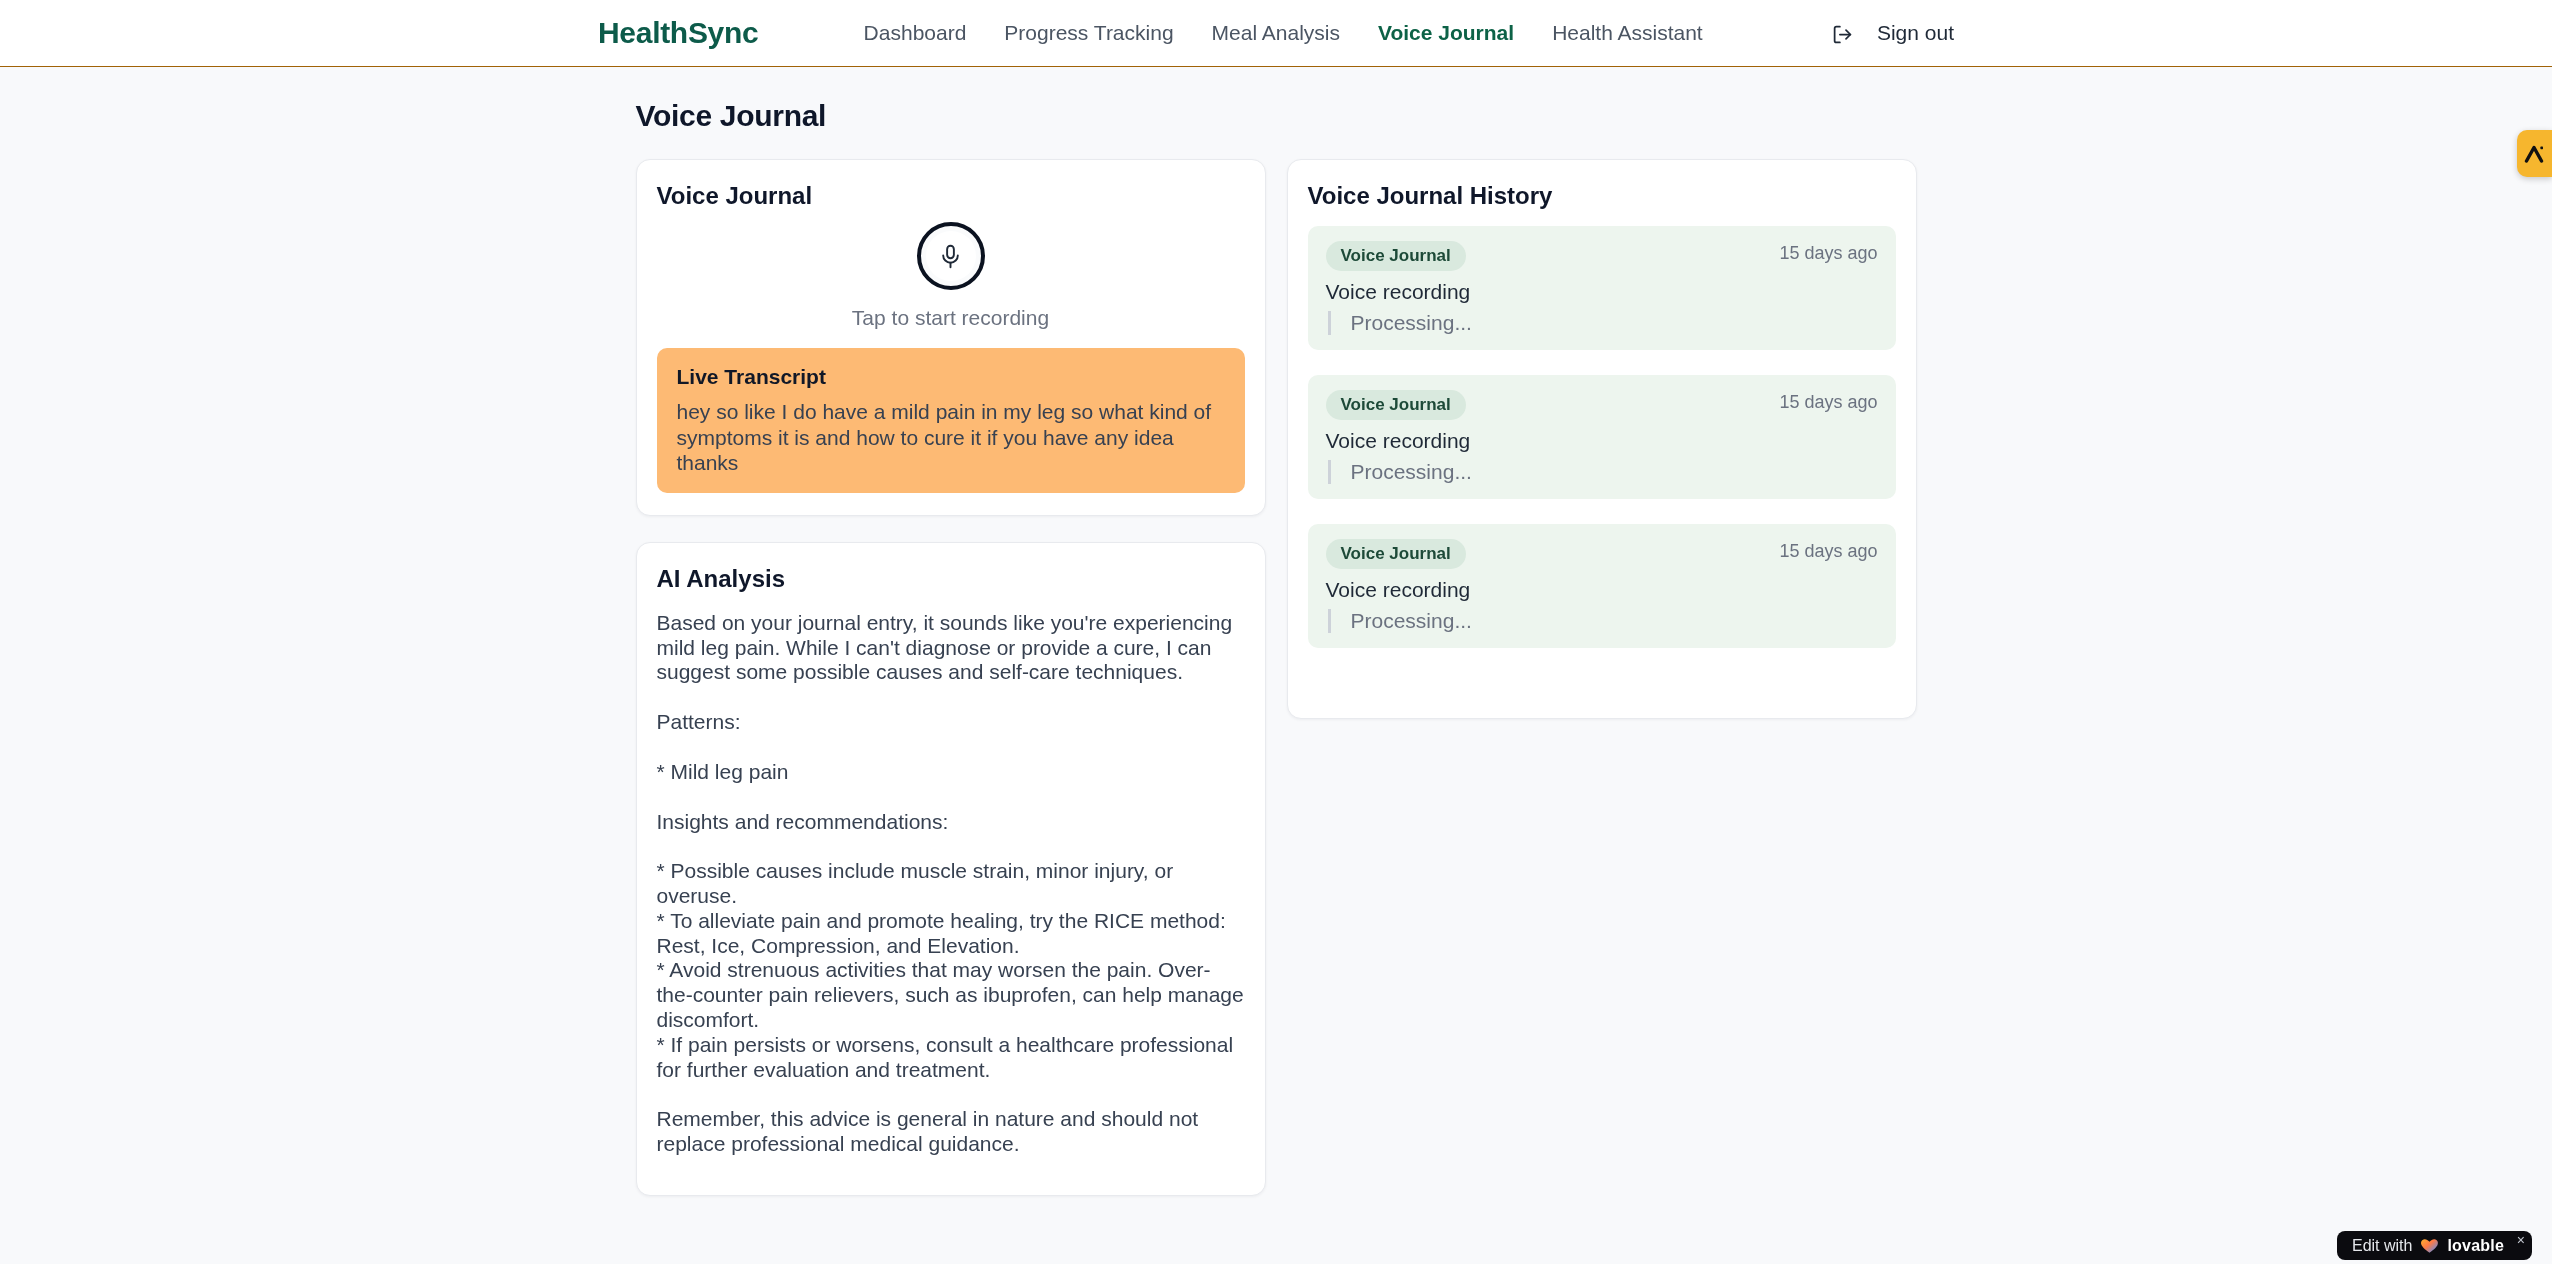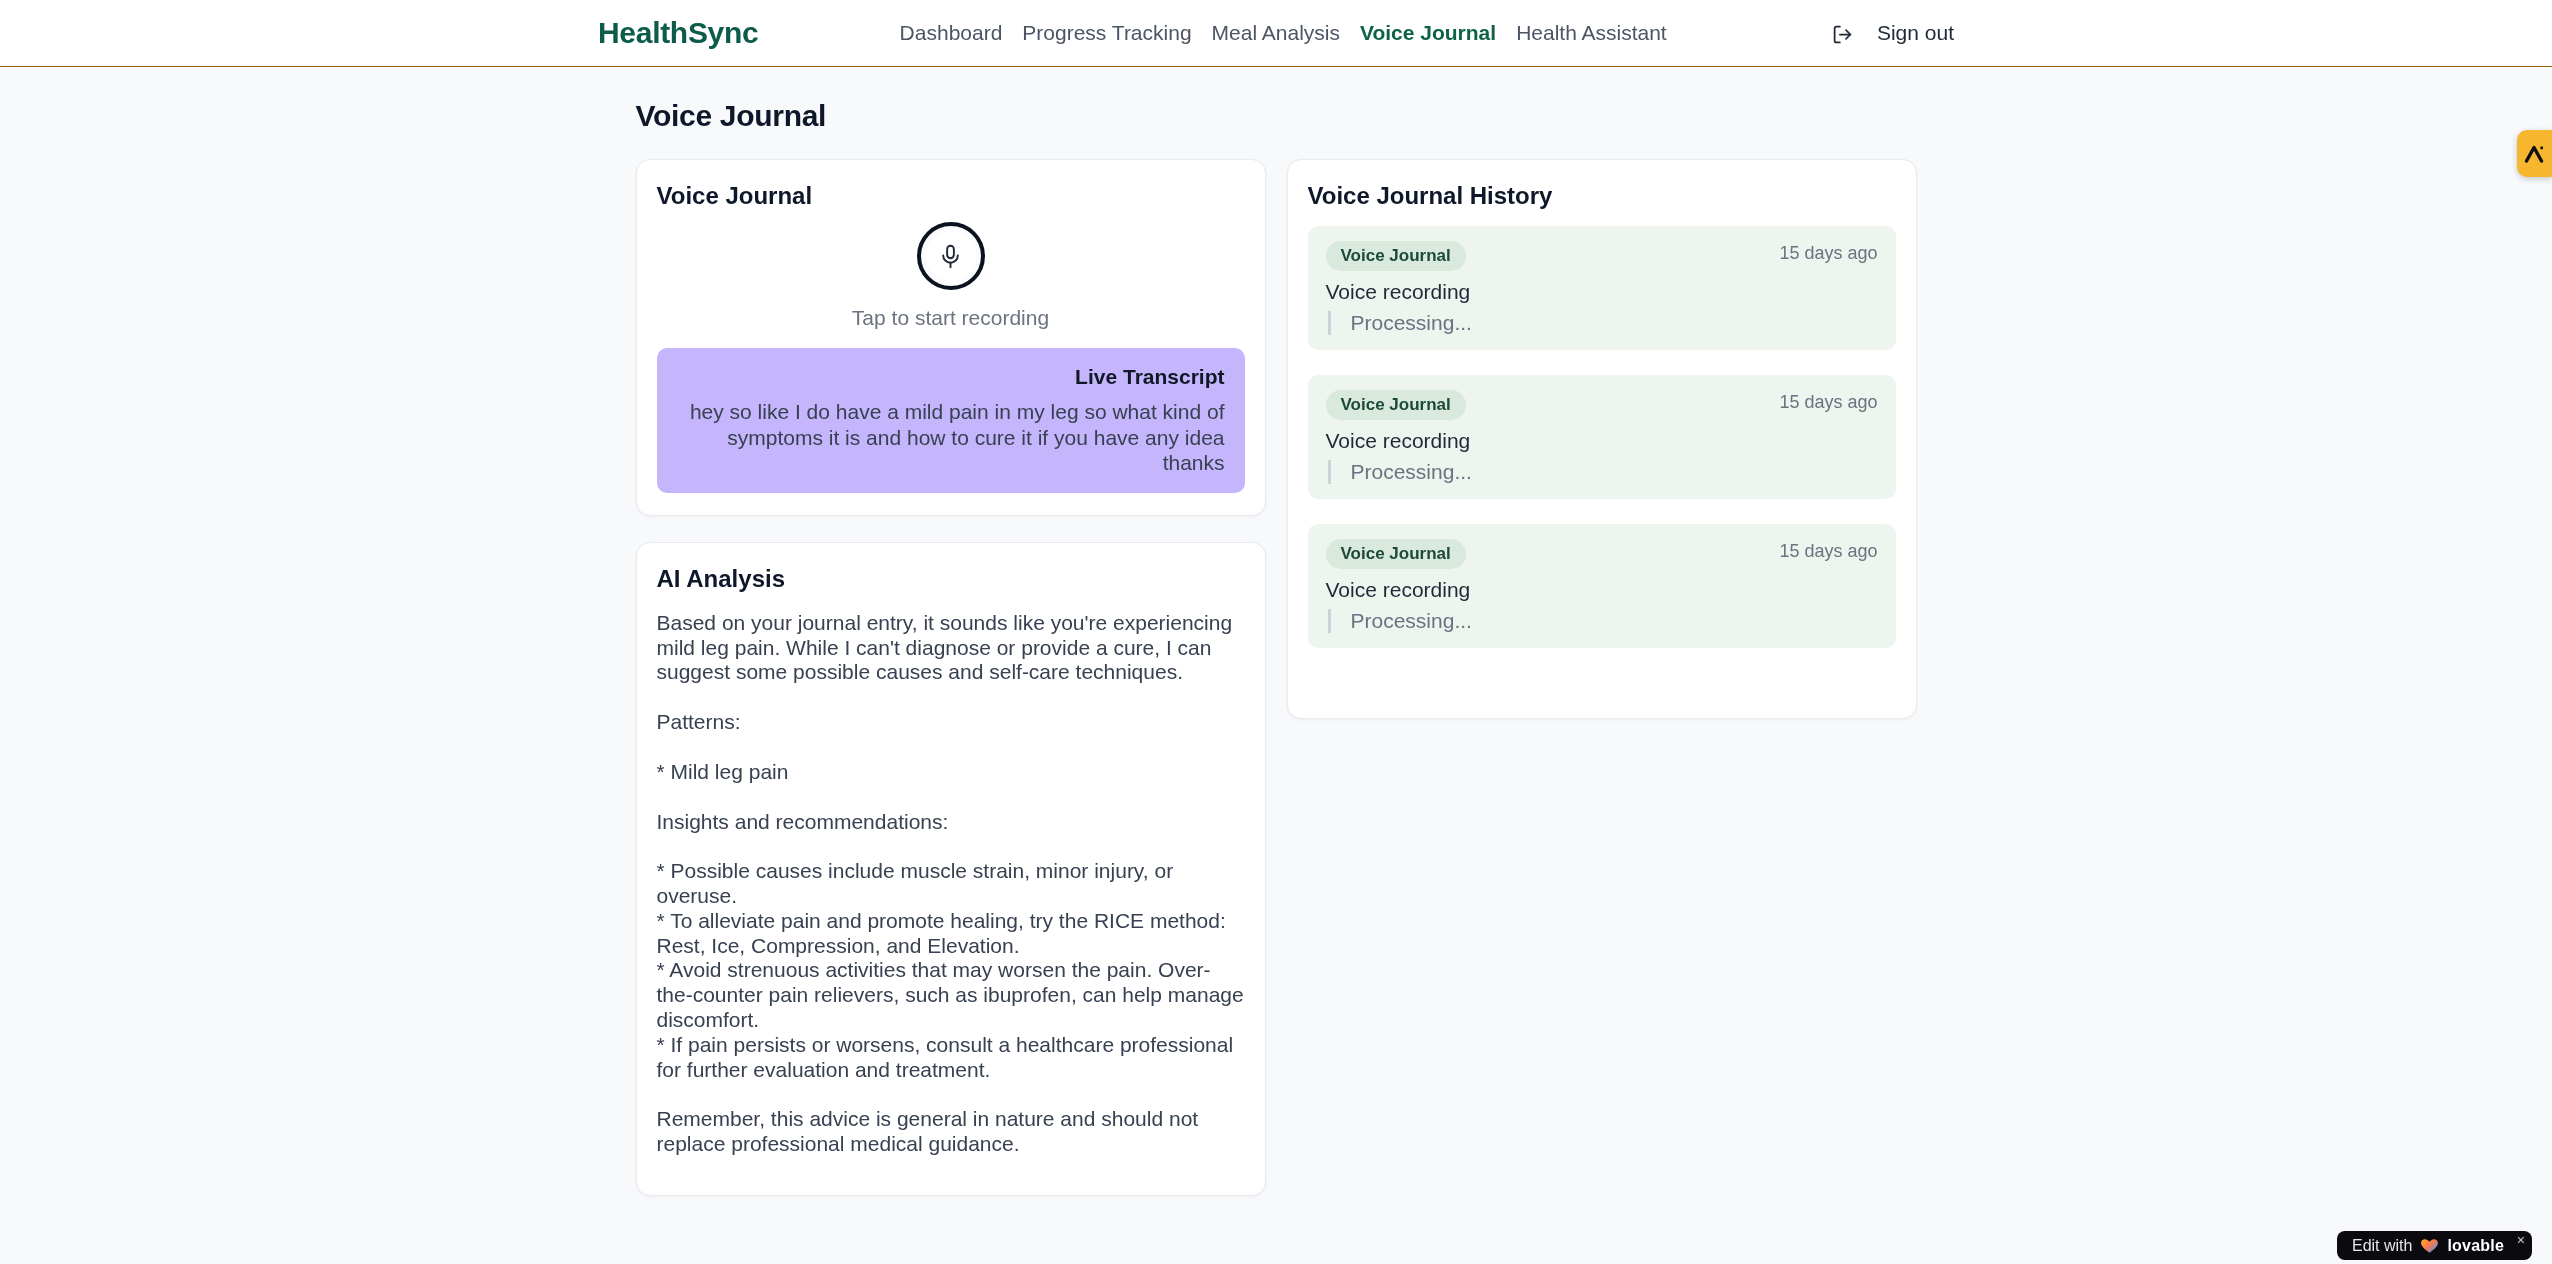--- a/index.html
+++ b/index.html
@@ -14,21 +14,21 @@
 
   
   .topbar {
     height:67px; background:#ffffff; border-bottom:1px solid #a16207;
     display:flex; align-items:center;
   }
   .topbar-inner {
     width:1356px; margin:0 auto; display:flex; align-items:center; justify-content:space-between;
   }
   .brand { font-size:30px; font-weight:700; color:var(--brand); letter-spacing:-0.3px; cursor:pointer; }
-  .nav { display:flex; align-items:flex-end; gap:20px; }
+  .nav { display:flex; align-items:flex-end; gap:38px; }
   .nav-link { font-size:21px; font-weight:500; color:#4b5563; text-decoration:none; cursor:pointer; }
   .nav-link.active { color:var(--brand-active); font-weight:600; }
   .signout { display:flex; align-items:flex-end; gap:24px; margin-left:24px; color:#1f2937; font-size:21px; font-weight:400; cursor:pointer; background:none; border:none; }
   .signout svg { width:21px; height:21px; display:block; }
 
   
   .container { width:1281px; margin:0 auto; padding-top:32px; }
   .page-title { font-size:30px; font-weight:700; color:#0f172a; margin-bottom:26px; letter-spacing:-0.3px; }
   .grid { display:grid; grid-template-columns:630px 630px; column-gap:21px; align-items:start; }
   .col-left { display:flex; flex-direction:column; gap:26px; }
@@ -42,21 +42,21 @@
   
   .rec-center { display:flex; flex-direction:column; align-items:center; margin-top:12px; }
   .mic-btn {
     width:68px; height:68px; border-radius:50%; background:#fff;
     border:4px solid #0b1220; display:flex; align-items:center; justify-content:center;
     cursor:pointer; box-shadow:inset 0 0 0 5px #fafbfc;
   }
   .mic-btn svg { width:27px; height:27px; display:block; }
   .tap-hint { margin-top:16px; font-size:21px; color:#6b7280; }
   .transcript-box {
-    margin-top:18px; background:#c4b5fd; border-radius:10px; padding:17px 20px;text-align:right;
+    margin-top:18px; background:#fdba74; border-radius:10px; padding:17px 20px;
   }
   .transcript-title { font-size:21px; font-weight:600; color:#111827; margin-bottom:10px; }
   .transcript-text { font-size:21px; color:#374151; line-height:1.22; }
 
   
   .ai-body { margin-top:18px; }
   .ai-p { font-size:21px; color:#374151; line-height:1.18; white-space:pre-line; margin-bottom:25px; }
   .ai-p:last-child { margin-bottom:16px; }
 
   

